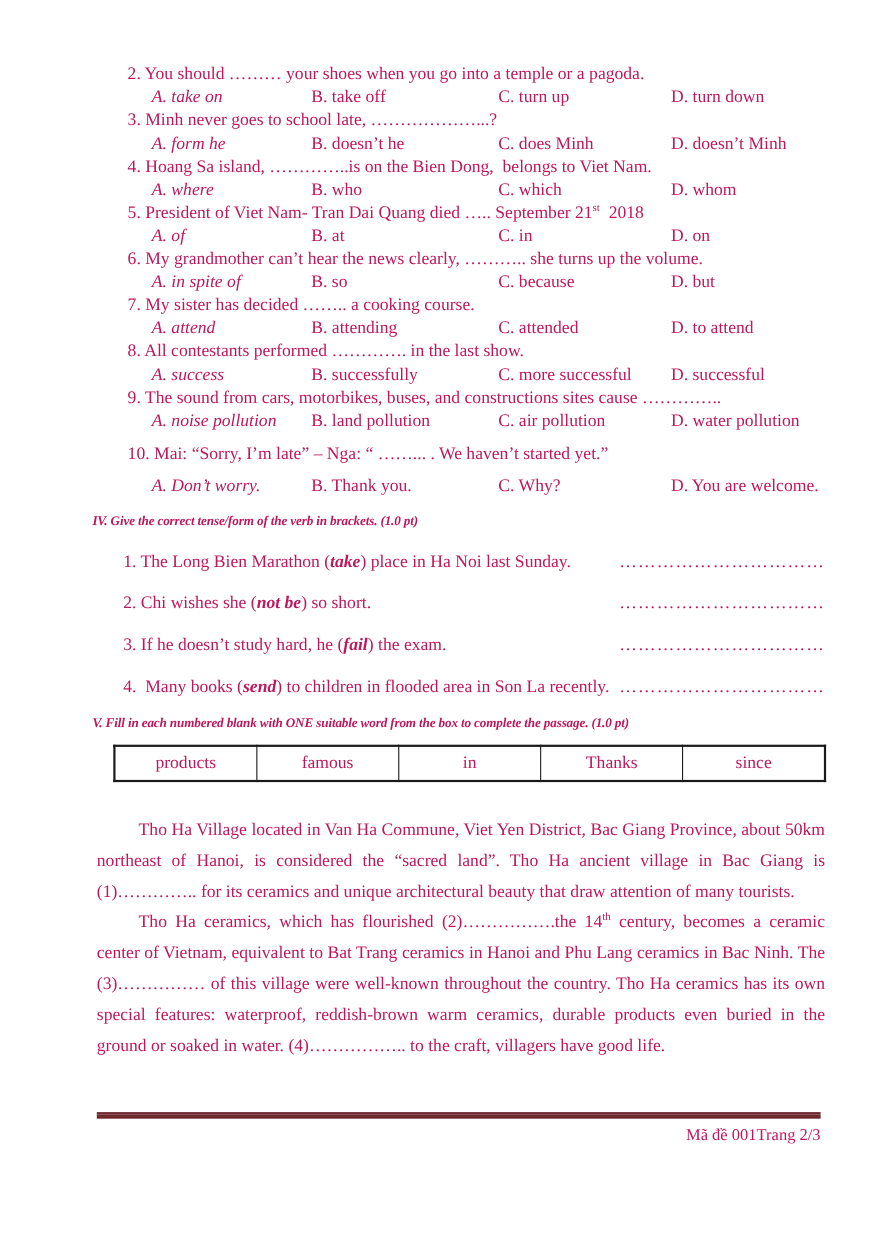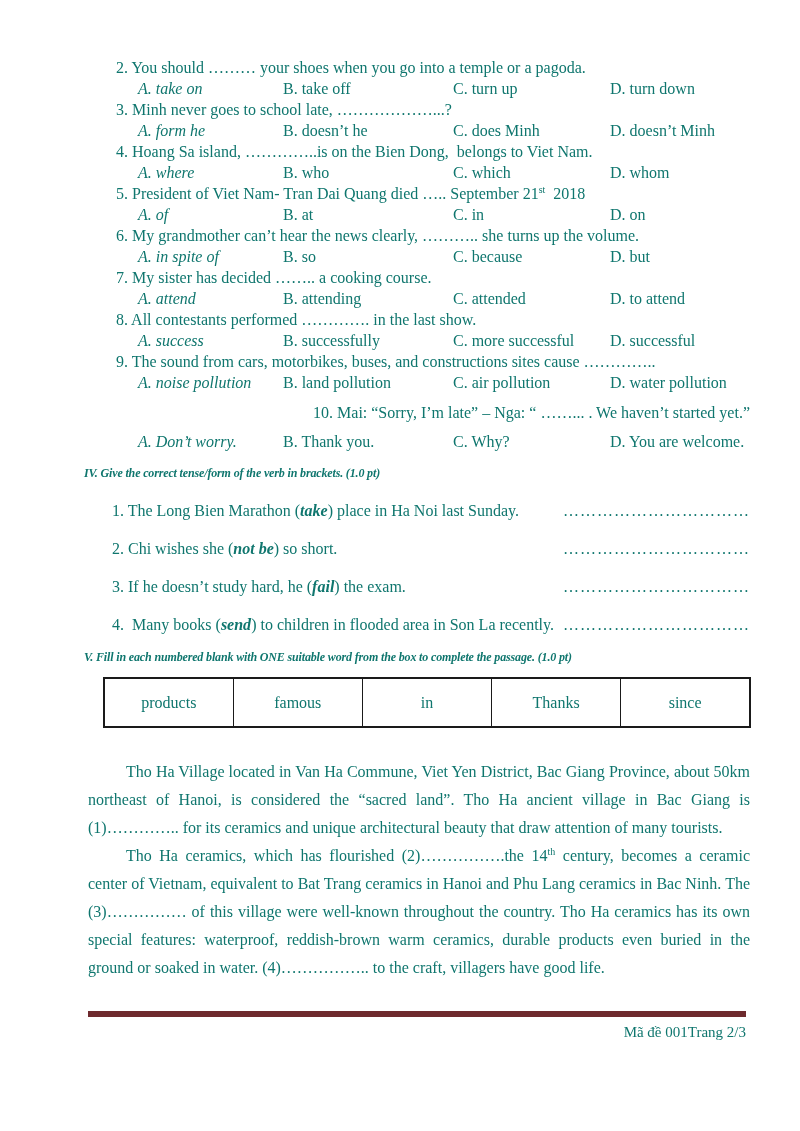--- a/index.html
+++ b/index.html
@@ -3,37 +3,37 @@
 <meta charset="utf-8">
 <style>
   * { margin: 0; padding: 0; box-sizing: border-box; }
   html, body { background: #e8e8e8; }
   .page {
     position: relative;
     width: 800px;
     height: 1131px;
     margin: 0 auto;
     background: #ffffff;
-    color: #0f766e;
+    color: #be185d;
     font-family: "Liberation Serif", "DejaVu Serif", serif;
     font-size: 16px;
     overflow: hidden;
   }
   .content { padding: 57px 50px 0 88px; }
 
   
   .question .stem { margin-left: 28px; line-height: 21px; white-space: nowrap; }
   .question .options { margin-left: 50px; line-height: 21px; display: flex; }
   .opt { display: inline-block; white-space: nowrap; }
   .opt-a { width: 145px; font-style: italic; }
   .opt-b { width: 170px; }
   .opt-c { width: 157px; }
   .opt-d { flex: 1; }
   .question.spaced { margin-top: 9px; }
-  .question.spaced .stem { margin-bottom: 8px; text-align: right; }
+  .question.spaced .stem { margin-bottom: 8px; }
 
   
   .sec-heading {
     font-weight: bold; font-style: italic;
     font-size: 12px; letter-spacing: -0.15px;
     white-space: nowrap;
     margin-left: -4px; margin-top: 11px;
     line-height: 21px;
   }
 
@@ -50,21 +50,21 @@
   
   table.word-box {
     border-collapse: collapse;
     margin: 9px 0 0 15px;
     width: 648px;
     border: 2px solid #1a1a1a;
   }
   table.word-box td {
     border: 1.5px solid #1a1a1a;
     width: 20%;
-    height: 49px;
+    height: 32px;
     text-align: center;
     vertical-align: middle;
   }
   .passage { margin-top: 30px; }
   .passage p {
     text-align: justify;
     text-indent: 38px;
     line-height: 28px;
   }
 

